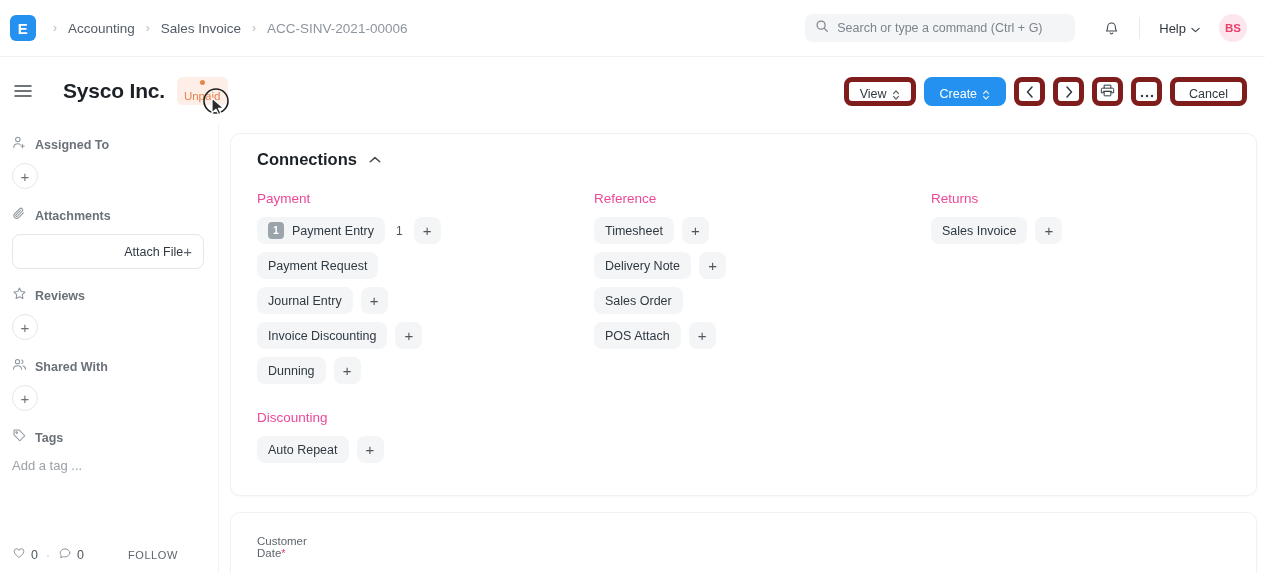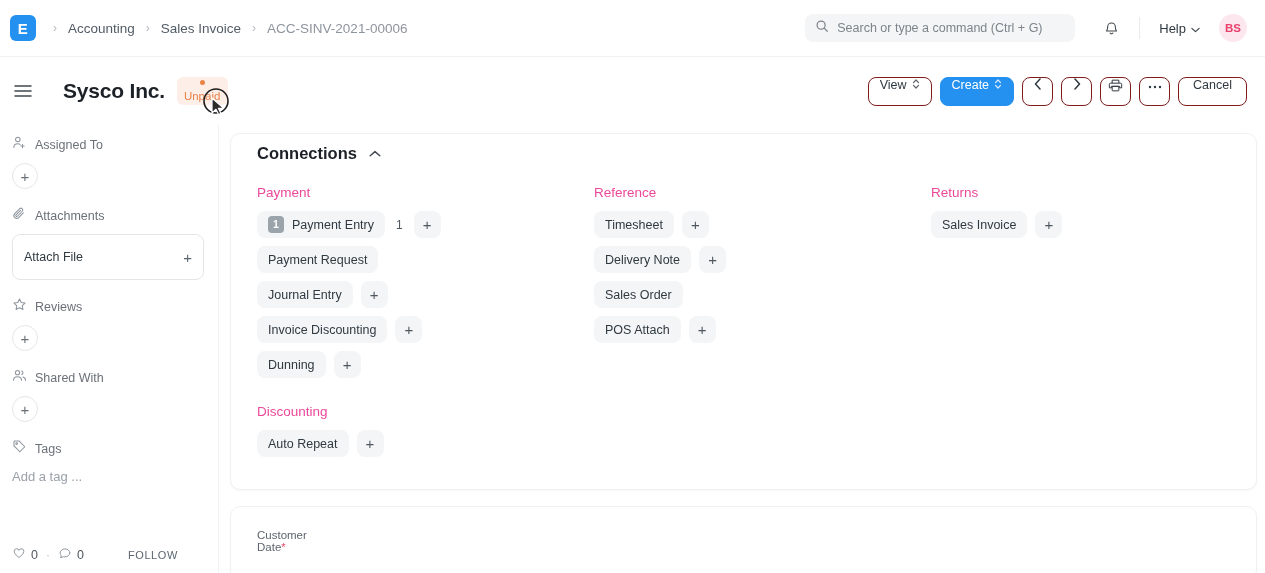--- a/index.html
+++ b/index.html
@@ -66,69 +66,69 @@
     letter-spacing: -.2px;
   }
   .status-pill {
     margin-left: 12px; display: flex; align-items: center; gap: 5px;
     background: #fdeee7; color: #e8834a; border-radius: 6px;
     padding: 3px 8px 3px 7px; font-size: 11.5px; font-weight: 500; flex-direction: column;
   }
   .status-dot { width: 5px; height: 5px; border-radius: 50%; background: #e8834a; }
   .head-actions { margin-left: auto; display: flex; align-items: center; gap: 8px; }
   .btn {
-    height: 29px; border-radius: 8px; border: 1px solid #7f1d1d; background: #fff;
-    display: flex; align-items: flex-start; justify-content: center; gap: 5px;
+    height: 29px; border-radius: 8px; border: 5px solid #7f1d1d; background: #fff;
+    display: flex; align-items: flex-end; justify-content: center; gap: 5px;
     font-size: 12.5px; color: #2f3941; padding: 0 11px; white-space: nowrap;
   }
   .btn.icon-only { width: 31px; padding: 0; }
   .btn.primary { background: #2490ef; border-color: #2490ef; color: #fff; font-weight: 500; }
   .btn.cancel { padding: 0 14px; }
   .updown { display: inline-flex; flex-direction: column; line-height: .6; font-size: 8px; opacity: .85; }
 
   
   .body-wrap { display: flex; height: calc(573px - 57px - 68px); }
 
   
   .sidebar {
     width: 219px; flex: 0 0 219px; padding: 10px 14px 0 12px;
     border-right: 1px solid #f2f3f4; position: relative; background: #fff;
   }
   .side-sec { margin-bottom: 17px; }
   .side-head { display: flex; align-items: center; gap: 8px; margin-bottom: 9px; }
-  .side-head .lbl { font-size: 12.5px; color: #6b7178; font-weight: 400; }
+  .side-head .lbl { font-size: 12.5px; color: #6b7178; font-weight: 700; }
   .circ-add {
     width: 26px; height: 26px; border-radius: 50%; border: 1px solid #e4e6e9;
     background: #fff; display: flex; align-items: center; justify-content: center;
     color: #6b7178; font-size: 15px; line-height: 1;
   }
   .attach-file {
-    height: 46px; border: 1px solid #e4e6e9; border-radius: 8px; background: #fff;
-    display: flex; align-items: center; justify-content: space-between;
+    height: 35px; border: 1px solid #e4e6e9; border-radius: 8px; background: #fff;
+    display: flex; align-items: center; justify-content: flex-end;
     padding: 0 11px; font-size: 12.5px; color: #2f3941;
   }
   .attach-file .plus { font-size: 15px; color: #5c656e; }
   .tag-input { font-size: 13px; color: #9aa1a8; padding: 2px 0; }
   .side-footer {
     position: absolute; left: 12px; right: 14px; bottom: 10px;
     display: flex; align-items: center; gap: 6px;
   }
   .sf-item { display: flex; align-items: center; gap: 5px; font-size: 12.5px; color: #4e575f; }
   .sf-dot { color: #b6bcc2; font-size: 12px; padding: 0 2px; }
   .follow { margin-left: 38px; font-size: 11px; letter-spacing: .6px; color: #5c656e; font-weight: 500; }
 
   
   .main {
     flex: 1 1 auto; background: #fff; padding: 8px 8px 0 0;
     overflow: hidden; position: relative;
   }
   .card {
     background: #fff; border: 1px solid #f0f1f2; border-radius: 10px;
     box-shadow: 0 1px 2px rgba(25,39,52,.04);
-    margin: 0 0 16px 11px; padding: 10px 26px 24px 26px;
+    margin: 0 0 16px 11px; padding: 16px 26px 24px 26px;
   }
   .card-title-row { display: flex; align-items: center; gap: 12px; margin-bottom: 22px; }
   .card-title { font-size: 16.5px; font-weight: 700; color: #1c2127; }
   .chevron-up { color: #4e575f; display: flex; align-items: center; }
 
   .conn-cols { display: flex; }
   .conn-col { width: 337px; flex: 0 0 337px; }
   .conn-col.wide { flex: 1 1 auto; }
   .col-head { font-size: 13.5px; color: #ec4899; font-weight: 400; margin-bottom: 11px; }
   .chip-row { display: flex; align-items: center; gap: 8px; margin-bottom: 8px; }

